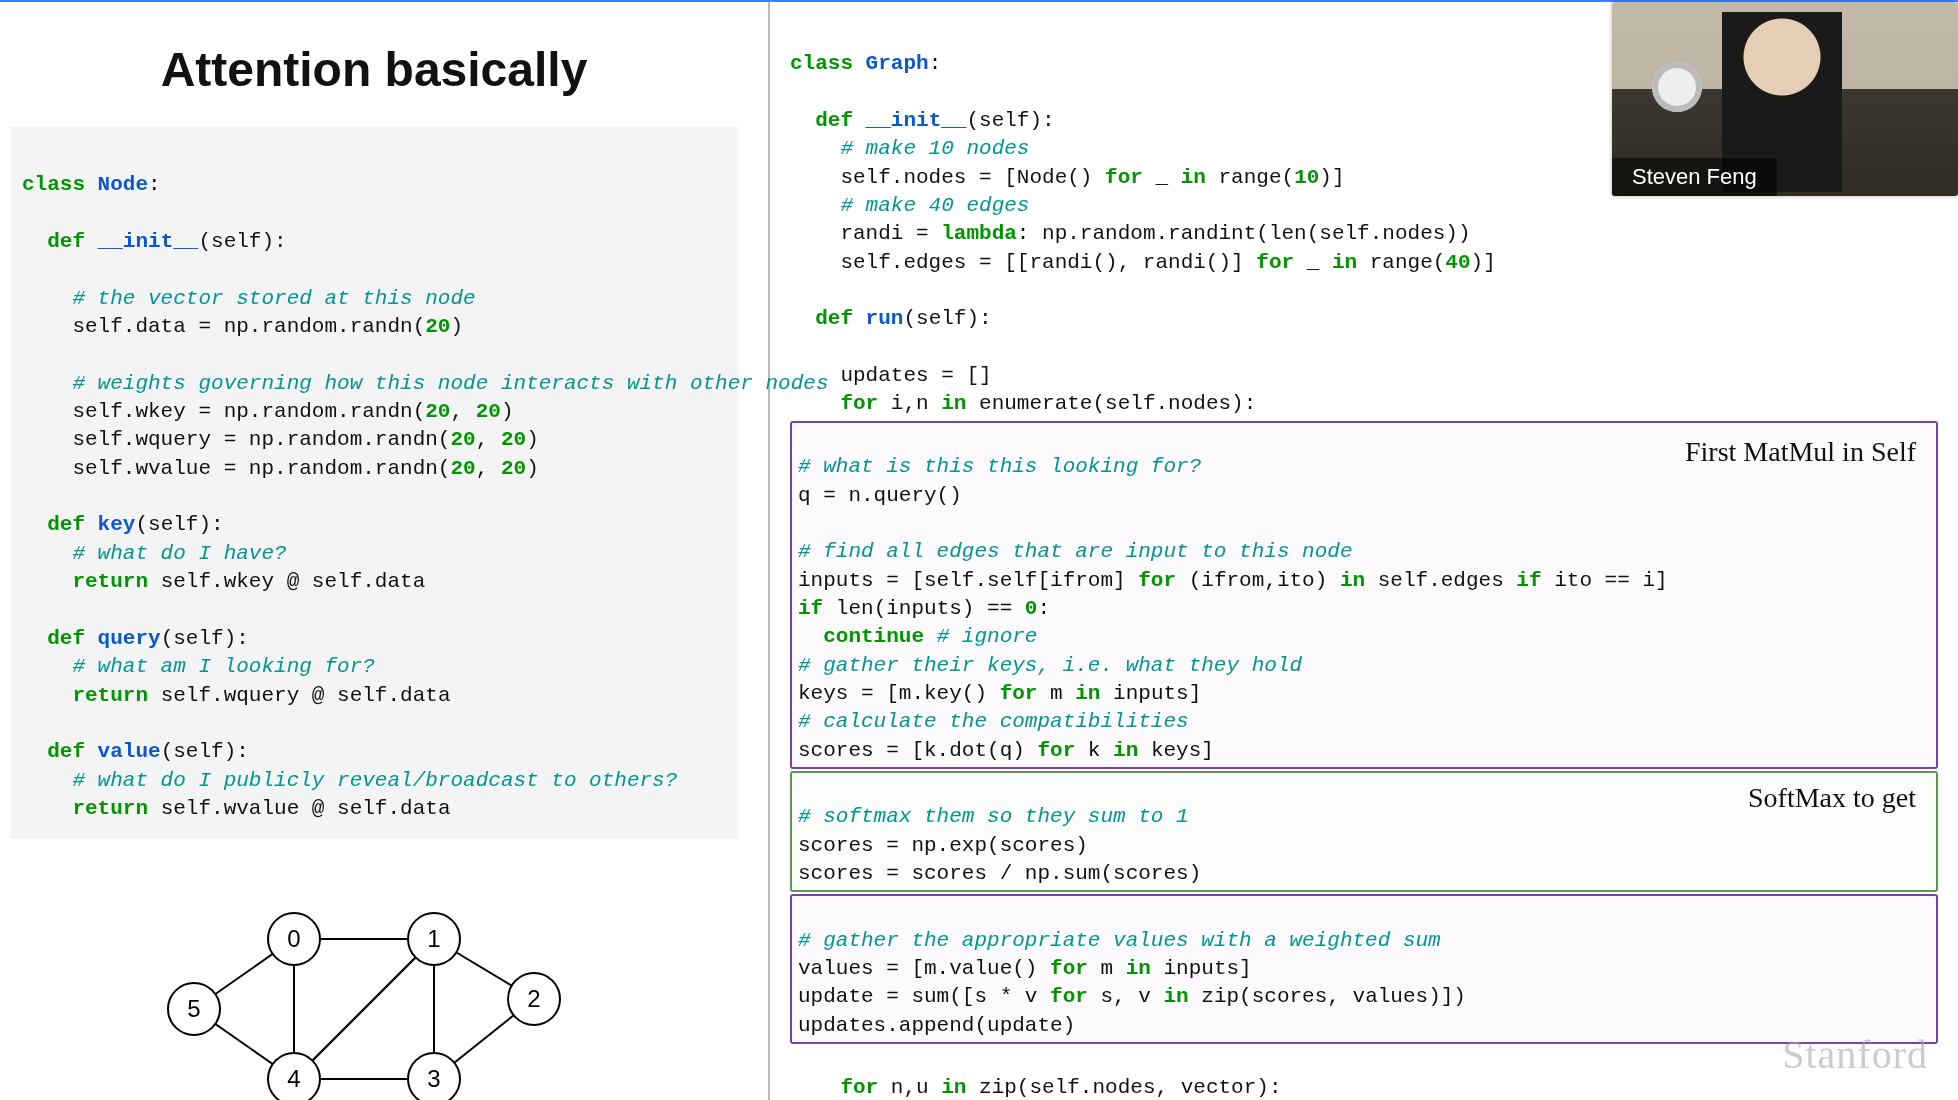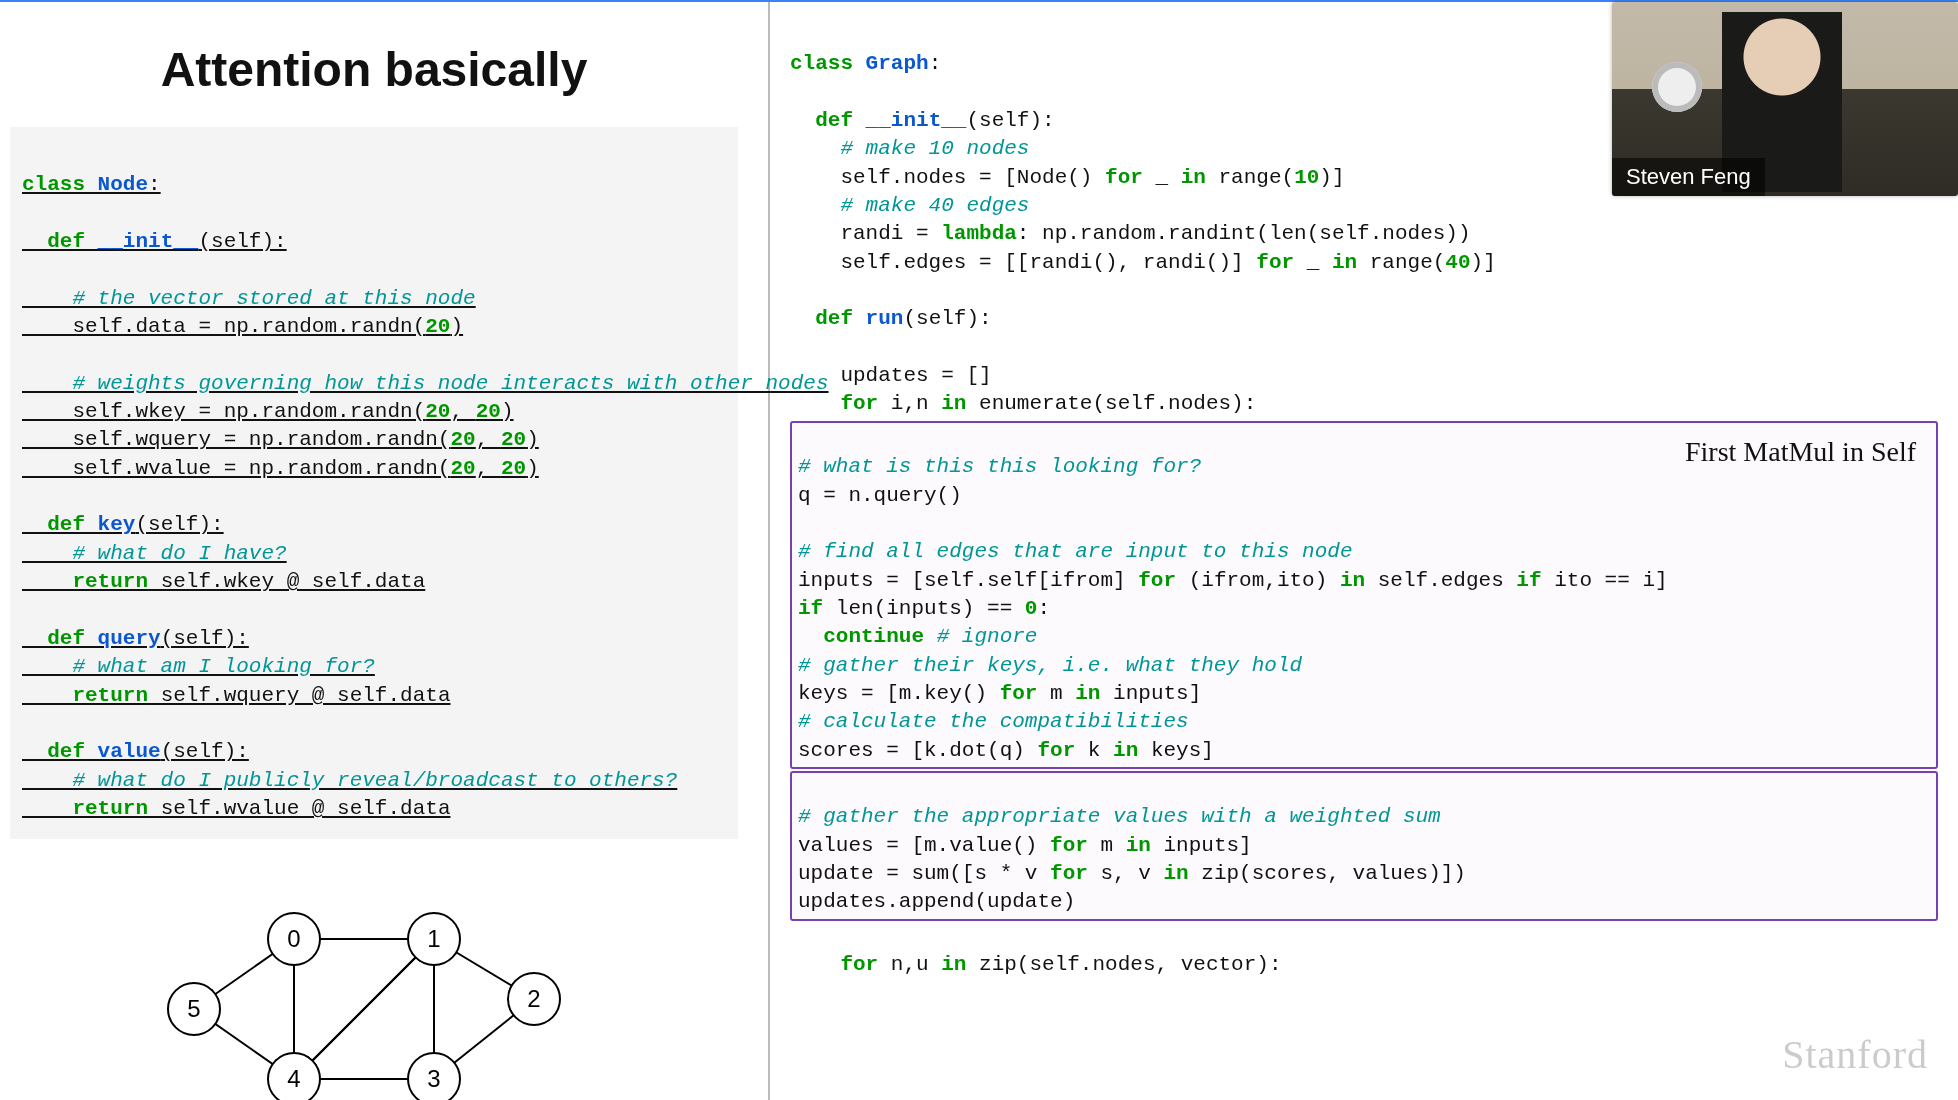--- a/index.html
+++ b/index.html
@@ -38,21 +38,20 @@
     font-weight: 700;
     margin: 20px 0 30px 0;
   }
   .codeblock {
     background: #f5f4f4;
     padding: 16px 12px;
     font-family: "Menlo", "Consolas", "Courier New", monospace;
     font-size: 21px;
     line-height: 1.35;
     white-space: pre;
-    text-decoration: underline;
   }
   .codeblock-right {
     background: transparent;
     padding: 0;
     font-family: "Menlo", "Consolas", "Courier New", monospace;
     font-size: 21px;
     line-height: 1.35;
     white-space: pre;
     position: relative;
   }
@@ -117,21 +116,21 @@
     border-radius: 50%;
     background: #eee;
     box-shadow: inset 0 0 0 6px #bbb;
   }
   .webcam .name {
     position: absolute;
     left: 0; bottom: 0;
     background: rgba(0,0,0,0.55);
     color: #fff;
     font-size: 22px;
-    padding: 6px 14px;
+    padding: 6px 20px;
   }
   .stanford {
     position: absolute;
     right: 30px;
     bottom: 22px;
     font-family: "Georgia", "Times New Roman", serif;
     font-size: 40px;
     color: #aaa;
     letter-spacing: 1px;
     opacity: .6;
@@ -225,21 +224,24 @@
 <span class="hl-label" style="top:10px;">First MatMul in Self</span><span class="cmt"># what is this this looking for?</span>
 <span>q = n.query()</span>
 
 <span class="cmt"># find all edges that are input to this node</span>
 <span>inputs = [self.self[ifrom] </span><span class="kw">for</span><span> (ifrom,ito) </span><span class="kw">in</span><span> self.edges </span><span class="kw">if</span><span> ito == i]</span>
 <span class="kw">if</span><span> len(inputs) == </span><span class="num">0</span><span>:</span>
 <span class="kw">  continue</span><span class="cmt"> # ignore</span>
 <span class="cmt"># gather their keys, i.e. what they hold</span>
 <span>keys = [m.key() </span><span class="kw">for</span><span> m </span><span class="kw">in</span><span> inputs]</span>
 <span class="cmt"># calculate the compatibilities</span>
-<span>scores = [k.dot(q) </span><span class="kw">for</span><span> k </span><span class="kw">in</span><span> keys]</span></span><span class="hlbox purple">
+<span>scores = [k.dot(q) </span><span class="kw">for</span><span> k </span><span class="kw">in</span><span> keys]</span></span><span class="hlbox green">
+<span class="hl-label" style="top:6px;">SoftMax to get</span><span class="cmt"># softmax them so they sum to 1</span>
+<span>scores = np.exp(scores)</span>
+<span>scores = scores / np.sum(scores)</span></span><span class="hlbox purple">
 <span class="cmt"># gather the appropriate values with a weighted sum</span>
 <span>values = [m.value() </span><span class="kw">for</span><span> m </span><span class="kw">in</span><span> inputs]</span>
 <span>update = sum([s * v </span><span class="kw">for</span><span> s, v </span><span class="kw">in</span><span> zip(scores, values)])</span>
 <span>updates.append(update)</span></span>
 <span class="kw">    for</span><span> n,u </span><span class="kw">in</span><span> zip(self.nodes, vector):</span>
 
 </div>
 
     <div class="webcam">
       <div class="badge"></div>

